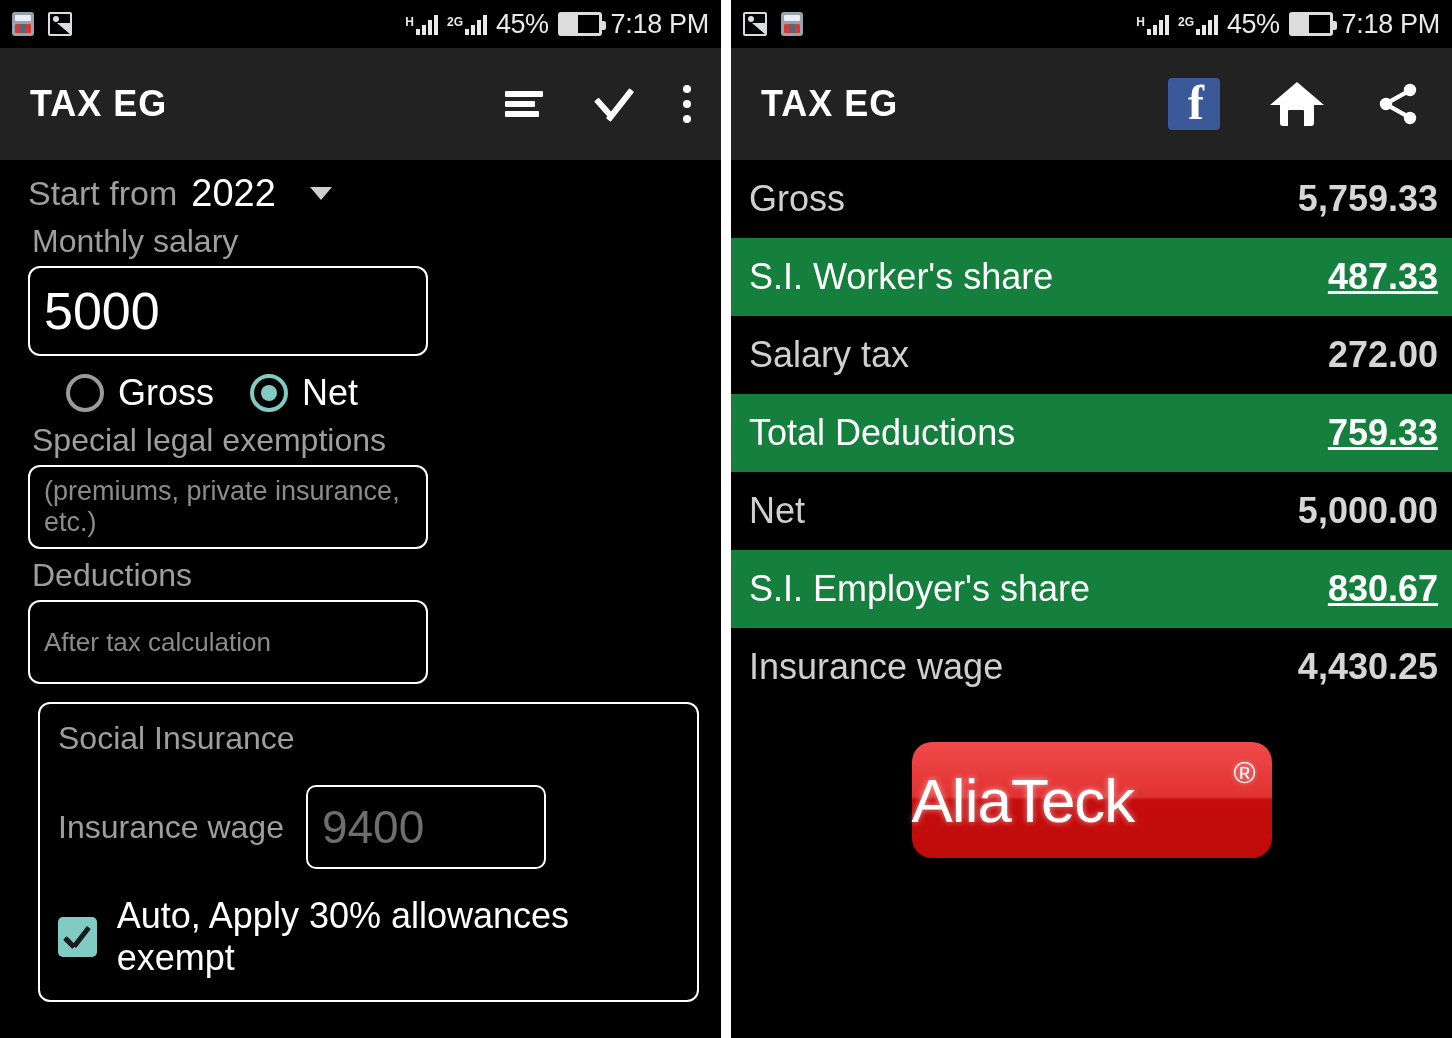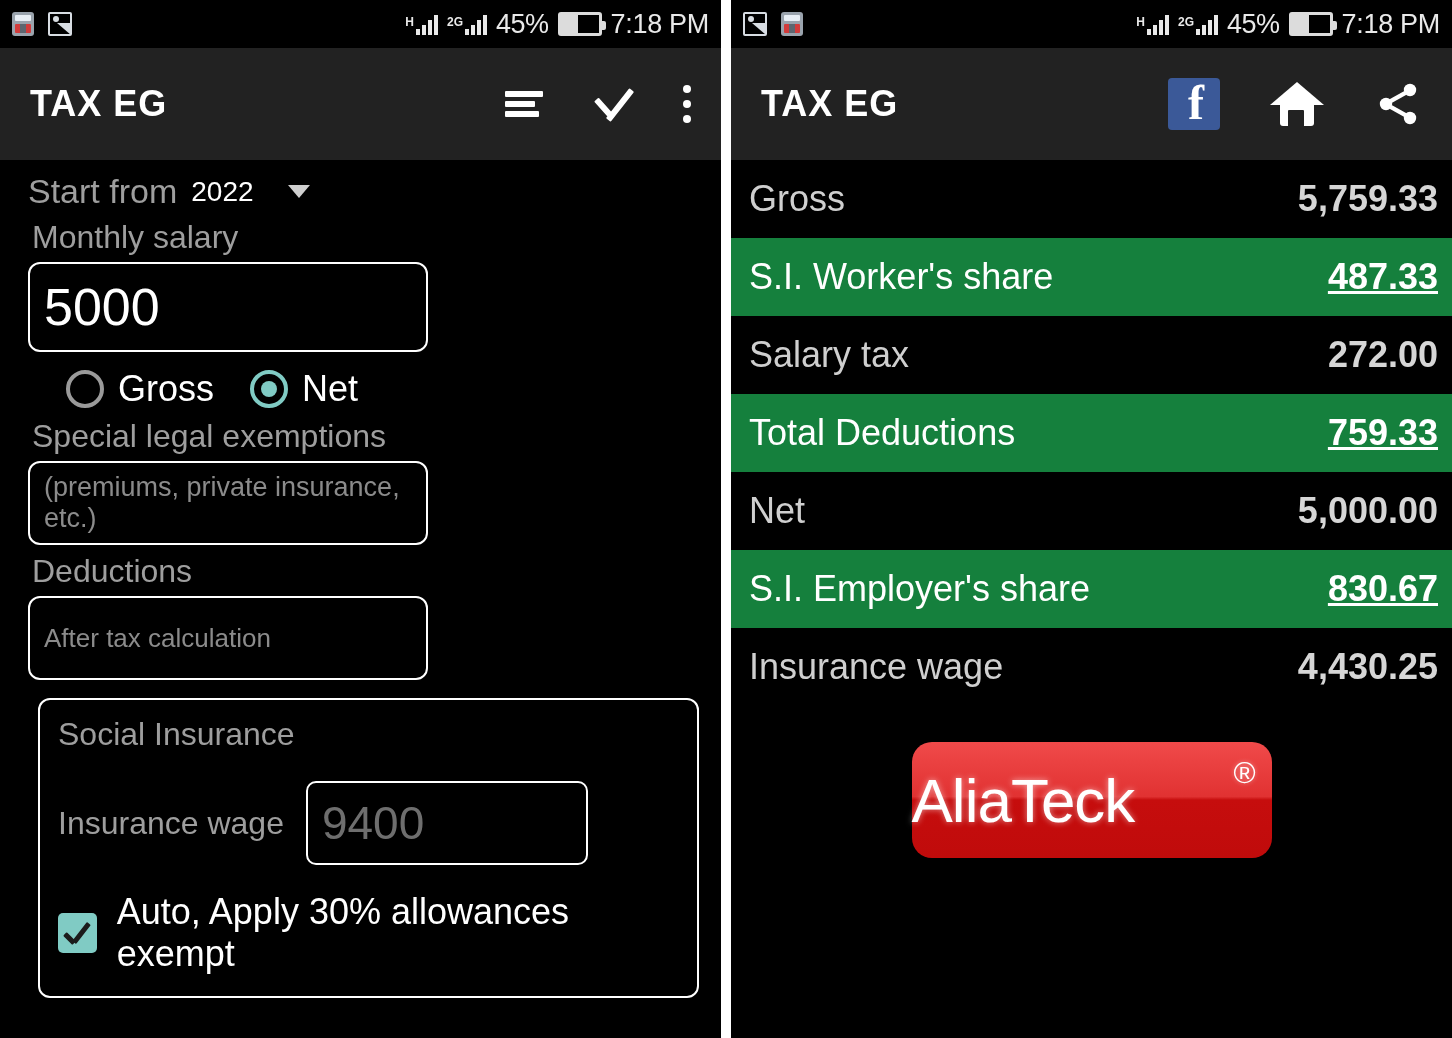--- a/index.html
+++ b/index.html
@@ -124,21 +124,21 @@
   .ic-home i {
     position:absolute; left:18px; top:28px; width:16px; height:16px;
     background:#222222; z-index:2; display:block; border-radius:1px 1px 0 0;
   }
   .ic-share { width:48px; height:48px; }
 
   
   .form { padding: 12px 12px 0 28px; }
   .row-start { display:flex; align-items:center; gap:14px; margin-bottom:6px; }
   .lbl-startfrom { color:#9e9e9e; font-size:34px; }
-  .val-year { color:#ffffff; font-size:28px; }
+  .val-year { color:#ffffff; font-size:38px; }
   .caret { width:0;height:0;border-style:solid;border-width:13px 11px 0 11px;
            border-color:#cfcfcf transparent transparent transparent; margin-left:20px; }
 
   .field-label { color:#9e9e9e; font-size:32px; margin: 8px 0 6px 4px; }
   .input-box {
     border:2px solid #ffffff; border-radius:12px; background:#000;
     height:84px; display:flex; align-items:center; padding: 0 14px;
     width:400px;
   }
   .input-box.salary { height:90px; }
@@ -156,21 +156,21 @@
   .radio-label { color:#ffffff; font-size:36px; }
 
   .si-card {
     margin: 18px 10px 0 10px; border:2px solid #ffffff; border-radius:12px;
     padding: 16px 18px 22px 18px; height: 300px;
   }
   .si-title { color:#9e9e9e; font-size:32px; margin-bottom: 28px; }
   .si-row { display:flex; align-items:center; gap:22px; margin-bottom: 26px; }
   .si-label { color:#9e9e9e; font-size:32px; }
   .si-input {
-    border:2px solid #ffffff; border-radius:10px; height:84px; width:282px;
+    border:2px solid #ffffff; border-radius:10px; height:84px; width:240px;
     display:flex; align-items:center; padding:0 14px;
   }
   .si-input .ph { color:#6e6e6e; font-size:46px; }
   .cb-row { display:flex; align-items:center; gap:20px; }
   .cb {
     width:40px; height:40px; border-radius:5px; background:#80cbc4;
     position:relative; display:inline-block;
   }
   .cb::before, .cb::after { content:""; position:absolute; background:#1b1b1b; border-radius:1px; }
   .cb::before { width:5px; height:13px; left:9px;  top:19px; transform:rotate(-45deg); }

